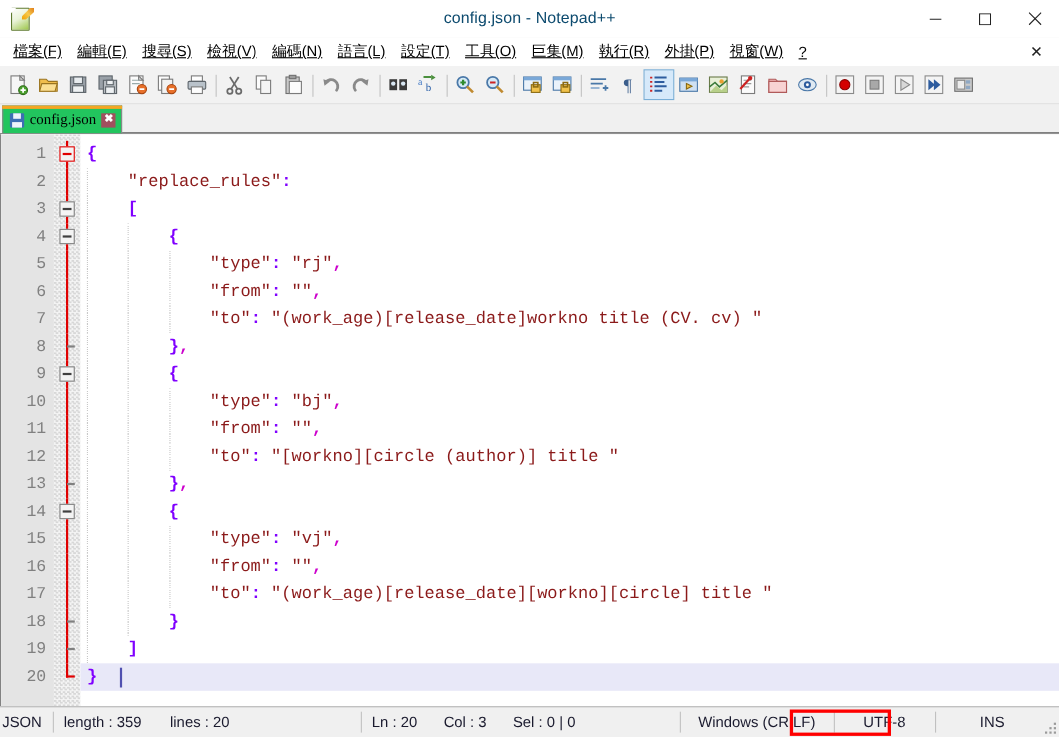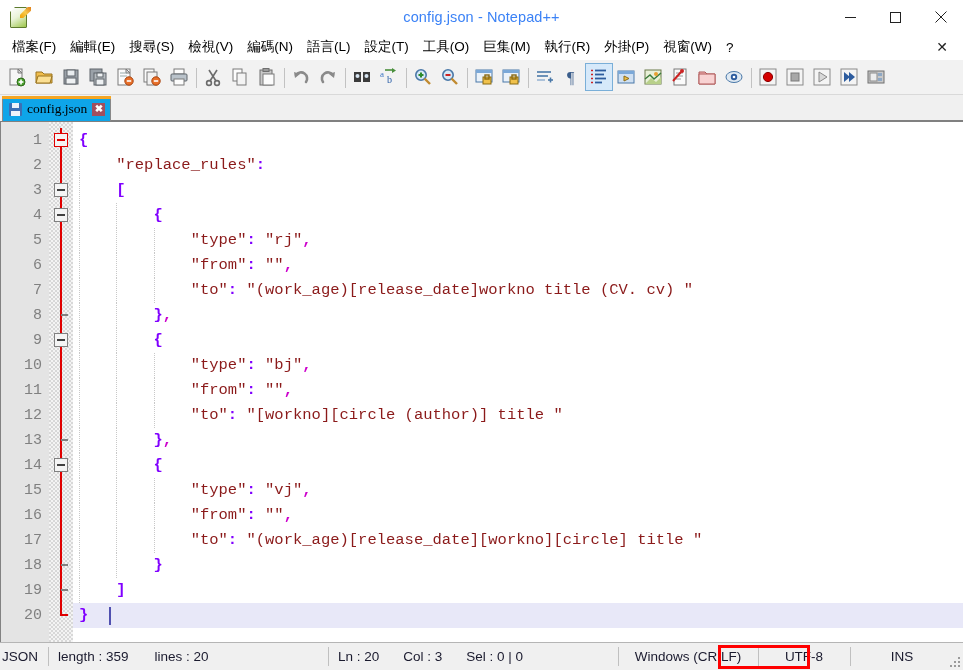--- a/index.html
+++ b/index.html
@@ -20,30 +20,30 @@
     border:1px solid #5d7a2e;border-radius:1px;
   }
   .app-icon .fold{position:absolute;left:1px;top:1px;width:0;height:0;border-left:5px solid #ffffff;border-bottom:5px solid transparent;}
   .app-icon .pen{
     position:absolute;right:0px;top:1px;width:11px;height:11px;
     background:linear-gradient(45deg,#f0a000 0%,#f7c94b 50%,#e07c18 100%);
     transform:rotate(0deg);clip-path:polygon(100% 0,100% 35%,30% 100%,0 100%,0 70%,70% 0);
   }
   .title-text{
     position:absolute;left:0;right:0;text-align:center;
-    font-size:14.5px;color:#3b82f6;letter-spacing:0.1px;pointer-events:none;
+    font-size:14.5px;color:#0c4a6e;letter-spacing:0.1px;pointer-events:none;
   }
   .win-buttons{margin-left:auto;display:flex;height:34px;}
   .win-btn{width:45px;height:34px;display:flex;align-items:center;justify-content:center;font-size:13px;color:#222;}
   .win-btn svg{display:block;}
 
   
   .menubar{height:26px;background:#ffffff;display:flex;align-items:center;padding-left:5px;flex:0 0 auto;position:relative;}
   .menu-item{
-    font-size:13.5px;color:#000;padding:3px 7px;white-space:nowrap;cursor:default;
+    font-size:13.5px;color:#000;padding:3px 7px;white-space:nowrap;cursor:default;text-decoration:underline;
   }
   .menu-close{margin-left:auto;margin-right:9px;font-size:14px;color:#222;padding:2px 6px;}
 
   
   .toolbar{
     height:34px;background:#f2f2f2;display:flex;align-items:center;padding-left:4px;flex:0 0 auto;
     border-bottom:1px solid #d9d9d9;
   }
   .tb{width:26px;height:26px;margin-right:1px;display:flex;align-items:center;justify-content:center;position:relative;flex:0 0 auto;}
   .tb.active{background:#d6e9fa;outline:1px solid #7aafd8;}
@@ -51,21 +51,21 @@
   .tb-sep{width:7px;height:22px;flex:0 0 auto;position:relative;}
   .tb-sep::after{content:"";position:absolute;left:3px;top:2px;width:1px;height:20px;background:#c2c2c2;}
 
   
   .tabbar{
     height:26px;background:#f0f0f0;display:flex;align-items:flex-end;flex:0 0 auto;
     border-bottom:1px solid #808080;padding-left:2px;
   }
   .tab{
     height:24px;display:flex;align-items:center;gap:5px;padding:0 5px 0 6px;
-    background:#0ea5e9;border:1px solid #888;border-bottom:none;position:relative;
+    background:#22c55e;border:1px solid #888;border-bottom:none;position:relative;
     font-family:"Liberation Serif",serif;font-size:13.5px;color:#000;
   }
   .tab.active::before{
     content:"";position:absolute;left:-1px;right:-1px;top:-1px;height:3px;background:#f5a623;
   }
   .tab-doc-icon{width:13px;height:13px;position:relative;flex:0 0 auto;}
   .tab-doc-icon .body{position:absolute;inset:0;background:#3d6fb4;border-radius:1px;}
   .tab-doc-icon .top{position:absolute;left:3px;top:0px;width:7px;height:5px;background:#eef3fa;}
   .tab-doc-icon .bot{position:absolute;left:2px;bottom:0px;width:9px;height:5px;background:#eef3fa;}
   .tab-close{

